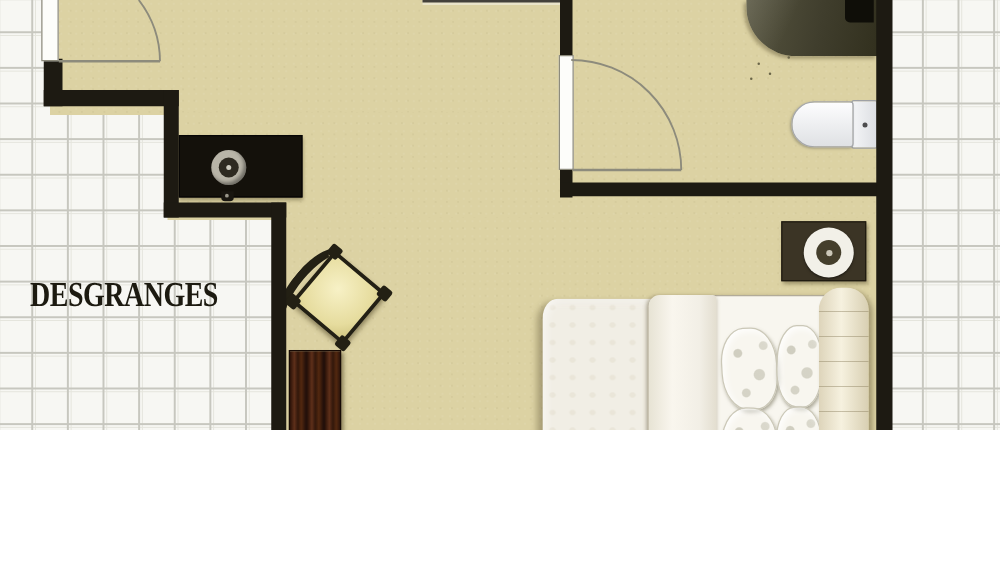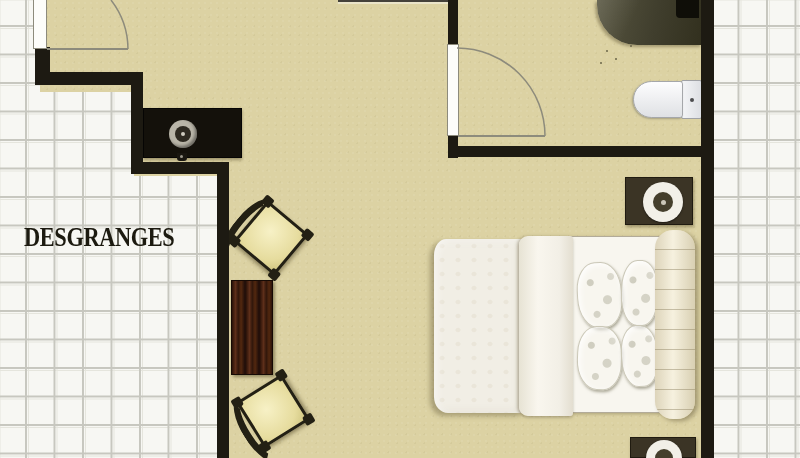--- a/index.html
+++ b/index.html
@@ -1,17 +1,17 @@
 <!DOCTYPE html>
 <html><head>
 <meta charset="utf-8">
 <style>
   html,body{margin:0;padding:0;}
   .stage{
-    position:relative;width:800px;height:458px;overflow:hidden;
+    position:relative;width:800px;height:344px;overflow:hidden;
     background-color:#f7f7f3;
     background-image:
       linear-gradient(to right,#c7c7bf 1.5px,transparent 1.5px),
       linear-gradient(to bottom,#c7c7bf 1.5px,transparent 1.5px),
       linear-gradient(to right,#e5e5dd 1px,transparent 1px),
       linear-gradient(to bottom,#e5e5dd 1px,transparent 1px);
     background-size:28.5px 28.5px,28.5px 28.5px,28.5px 28.5px,28.5px 28.5px;
     background-position:25px 25px,25px 25px,28px 28px,28px 28px;
     font-family:"Liberation Sans",sans-serif;
   }

